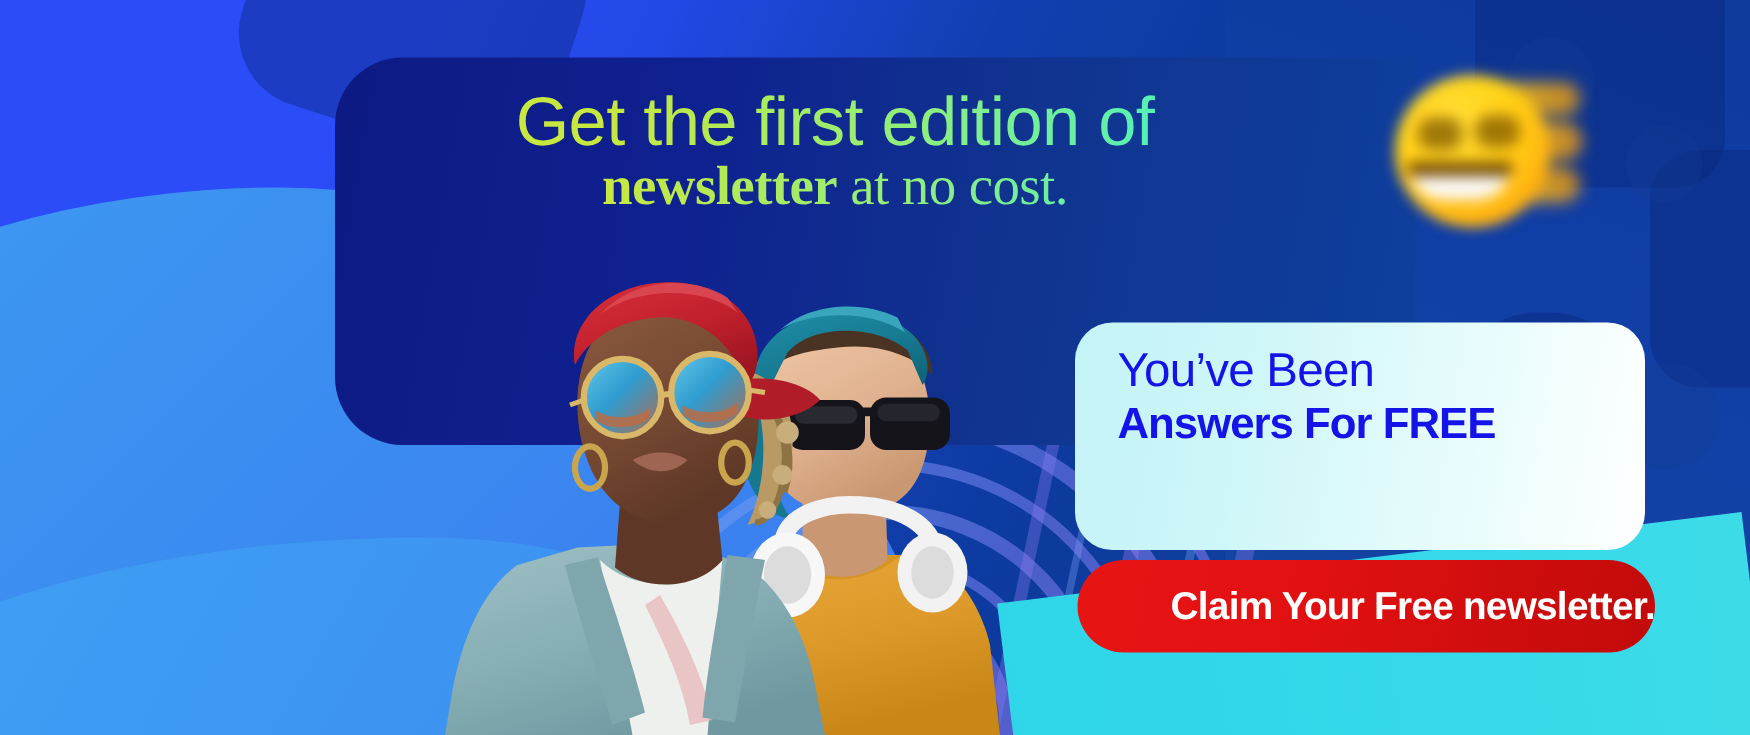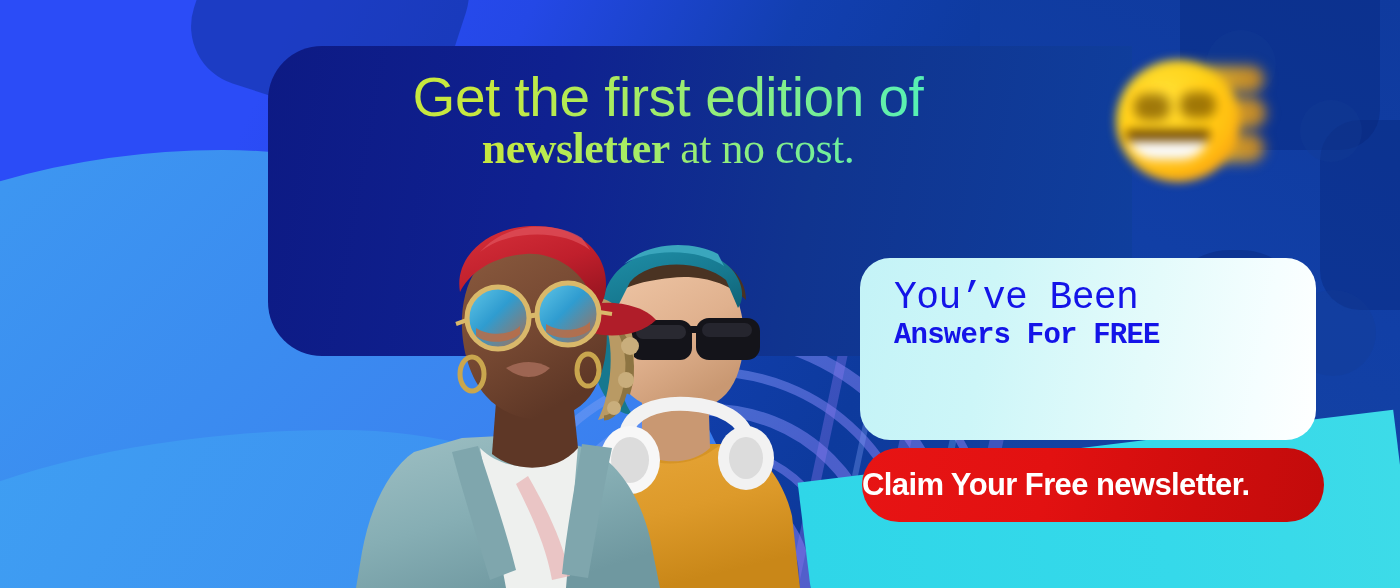--- a/index.html
+++ b/index.html
@@ -146,41 +146,40 @@
 
   
   .invite-card {
     position:absolute;
     left:860px; top:258px;
     width:456px; height:182px;
     border-radius:30px;
     background:linear-gradient(100deg,#c4f3f7 0%,#cdf6f8 28%,#e4fbfb 62%,#f5feff 86%,#ffffff 100%);
     z-index:9;
     padding:18px 26px 0 34px;
-    font-family:Liberation Mono, monospace;
   }
   .invite-line {
     color:#1414e8;
     font-size:38px;
     line-height:1.14;
     letter-spacing:-0.6px;
     white-space:nowrap;
     font-weight:400;
   }
-  .invite-line.strong { font-weight:800; font-size:29px; letter-spacing:-0.8px; }
+  .invite-line.strong { font-weight:800; font-size:35px; letter-spacing:-0.8px; }
 
   
   .cta {
     position:absolute;
     left:862px; top:448px;
     width:462px; height:74px;
     border-radius:40px;
     background:linear-gradient(100deg,#e71414 0%,#e21111 40%,#d00d0d 72%,#c20b0b 100%);
     z-index:10;
-    display:flex; align-items:center; justify-content:flex-start;
+    display:flex; align-items:center; justify-content:flex-end;
     border:none;
     cursor:pointer;
   }
   .cta-label {
     color:#ffffff;
     font-size:31px;
     font-weight:800;
     letter-spacing:-0.6px;
     white-space:nowrap;
   }

